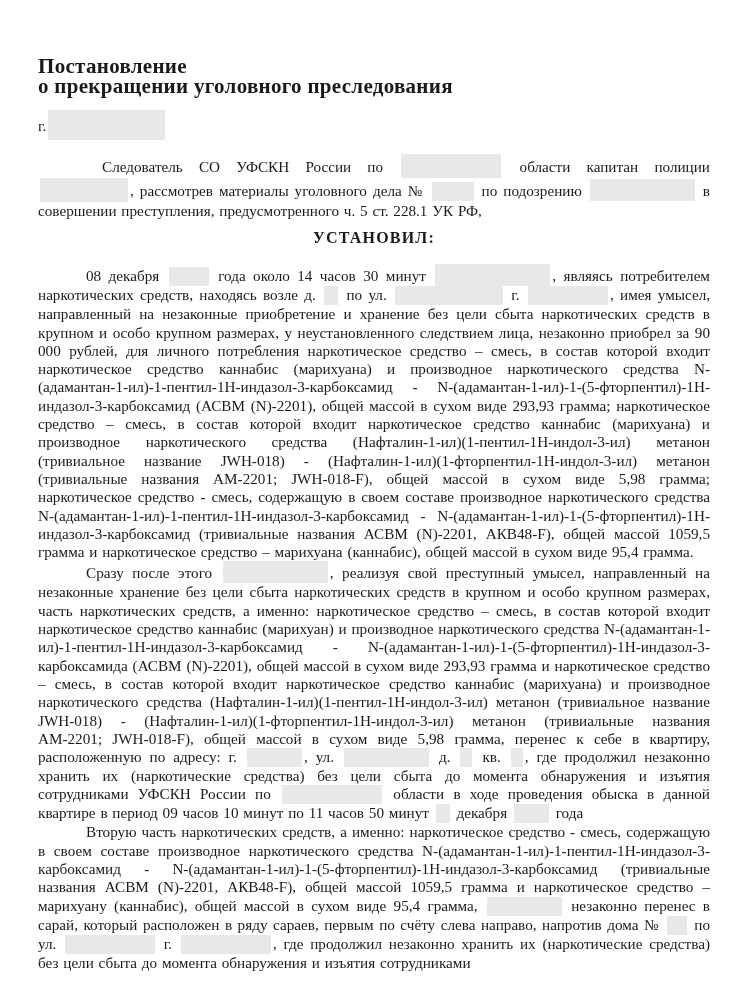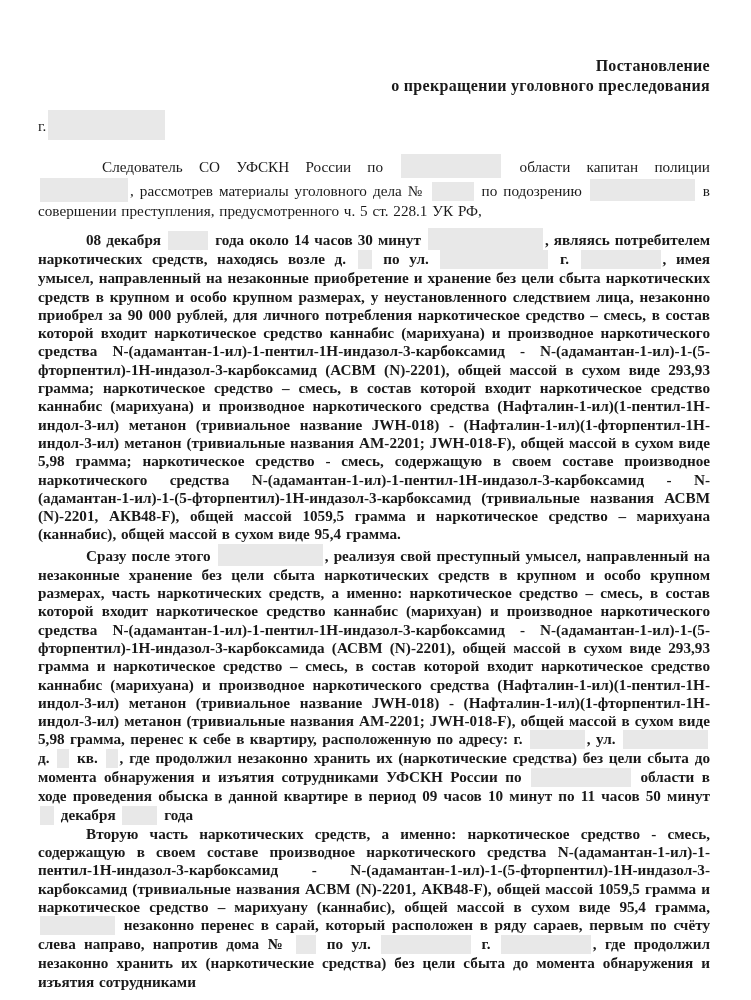--- a/index.html
+++ b/index.html
@@ -16,44 +16,44 @@
   .page{
     position:relative;
     width:751px;
     height:1000px;
     background:var(--bg);
     box-sizing:border-box;
     padding:56px 41px 20px 38px;
     overflow:hidden;
   }
   .doc-title{
-    text-align:right;
+    text-align:left;
     font-weight:bold;
-    font-size:16px;
+    font-size:21px;
     line-height:20px;
     margin:0 0 14px 0;
     letter-spacing:.3px;
   }
   .dateline{
     display:flex;
     justify-content:space-between;
     align-items:baseline;
     font-size:15.2px;
     line-height:30px;
     margin:0 0 13px 0;
     white-space:nowrap;
   }
   .para{
     font-size:15.2px;
     line-height:18.3px;
     text-align:justify;
     margin:0;
     word-spacing:1px;
   }
-  .para.indent{text-indent:48px;font-weight:bold;}
+  .para.indent{text-indent:48px;}
   .para.intro{text-indent:64px;margin-bottom:8px;}
   .resolution-heading{
     text-align:center;
     font-weight:bold;
     font-size:16px;
     letter-spacing:1.2px;
     margin:0 0 17px 0;
     line-height:19px;
   }
   .redact{
@@ -73,18 +73,19 @@
     <div>Постановление</div>
     <div>о  прекращении уголовного преследования</div>
   </div>
 
   <div class="dateline">
     <span>г.<span class="redact" style="width: 117px; height: 30px; vertical-align: -9px;"></span></span>
   </div>
 
   <p class="para intro">Следователь СО УФСКН России по <span class="redact" style="width: 100px; height: 24px; vertical-align: -6px;"></span> области капитан полиции <span class="redact" style="width: 88px; height: 24px; vertical-align: -6px;"></span>, рассмотрев материалы уголовного дела № <span class="redact" style="width: 42px;"></span> по подозрению <span class="redact" style="width: 105px; height: 22px; vertical-align: -5px;"></span> в совершении преступления, предусмотренного ч. 5 ст. 228.1 УК РФ,</p>
 
+  <div class="resolution-heading">УСТАНОВИЛ:</div>
 
   <p class="para indent">08 декабря <span class="redact" style="width: 40px;"></span> года около 14 часов 30 минут <span class="redact" style="width: 115px; height: 22px; vertical-align: -5px;"></span>, являясь потребителем наркотических средств, находясь возле д. <span class="redact" style="width: 14px;"></span> по ул. <span class="redact" style="width: 108px;"></span> г. <span class="redact" style="width: 80px;"></span>, имея умысел, направленный на незаконные приобретение и хранение без цели сбыта наркотических средств в крупном и особо крупном размерах, у неустановленного следствием лица, незаконно приобрел за 90 000  рублей, для личного потребления наркотическое средство – смесь, в состав которой входит наркотическое средство  каннабис  (марихуана) и производное наркотического средства N-(адамантан-1-ил)-1-пентил-1Н-индазол-3-карбоксамид - N-(адамантан-1-ил)-1-(5-фторпентил)-1Н-индазол-3-карбоксамид (АСВМ (N)-2201), общей массой в сухом виде 293,93 грамма; наркотическое средство – смесь, в состав которой входит наркотическое средство каннабис (марихуана) и производное наркотического средства (Нафталин-1-ил)(1-пентил-1Н-индол-3-ил) метанон (тривиальное название JWH-018) - (Нафталин-1-ил)(1-фторпентил-1Н-индол-3-ил) метанон (тривиальные названия АМ-2201; JWH-018-F), общей массой в сухом виде 5,98 грамма; наркотическое средство - смесь, содержащую в своем составе производное наркотического средства N-(адамантан-1-ил)-1-пентил-1Н-индазол-3-карбоксамид - N-(адамантан-1-ил)-1-(5-фторпентил)-1Н-индазол-3-карбоксамид (тривиальные названия АСВМ (N)-2201, АКВ48-F), общей массой 1059,5 грамма и наркотическое средство – марихуана (каннабис), общей массой в сухом виде 95,4 грамма.</p>
   <p class="para indent">Сразу после этого <span class="redact" style="width: 105px; height: 22px; vertical-align: -5px;"></span>, реализуя свой преступный умысел, направленный на незаконные хранение  без цели сбыта наркотических средств в крупном и особо крупном размерах, часть наркотических средств, а именно: наркотическое средство – смесь, в состав которой входит наркотическое средство каннабис (марихуан) и производное наркотического средства  N-(адамантан-1-ил)-1-пентил-1Н-индазол-3-карбоксамид - N-(адамантан-1-ил)-1-(5-фторпентил)-1Н-индазол-3-карбоксамида (АСВМ (N)-2201), общей массой в сухом виде 293,93 грамма и наркотическое средство – смесь, в состав которой входит наркотическое средство каннабис (марихуана) и производное наркотического средства (Нафталин-1-ил)(1-пентил-1Н-индол-3-ил) метанон (тривиальное название JWH-018) - (Нафталин-1-ил)(1-фторпентил-1Н-индол-3-ил) метанон (тривиальные названия АМ-2201; JWH-018-F),  общей массой в сухом виде 5,98 грамма, перенес к себе в квартиру, расположенную по адресу: г. <span class="redact" style="width: 55px;"></span>, ул. <span class="redact" style="width: 85px;"></span> д. <span class="redact" style="width: 12px;"></span> кв. <span class="redact" style="width: 12px;"></span>, где продолжил незаконно хранить их (наркотические средства) без цели сбыта до момента обнаружения и изъятия сотрудниками УФСКН России по <span class="redact" style="width: 100px;"></span> области в ходе проведения обыска в данной квартире  в период 09 часов 10 минут по 11 часов 50 минут <span class="redact" style="width: 14px;"></span> декабря <span class="redact" style="width: 35px;"></span> года</p>
   <p class="para indent">Вторую часть наркотических средств, а именно: наркотическое средство - смесь, содержащую  в своем составе производное наркотического средства N-(адамантан-1-ил)-1-пентил-1Н-индазол-3-карбоксамид - N-(адамантан-1-ил)-1-(5-фторпентил)-1Н-индазол-3-карбоксамид (тривиальные названия АСВМ (N)-2201, АКВ48-F), общей массой 1059,5 грамма и  наркотическое средство – марихуану (каннабис), общей массой в сухом виде 95,4 грамма, <span class="redact" style="width: 75px;"></span> незаконно перенес в сарай, который расположен в ряду сараев, первым по счёту слева направо, напротив дома № <span class="redact" style="width: 20px;"></span> по ул. <span class="redact" style="width: 90px;"></span> г. <span class="redact" style="width: 90px;"></span>, где продолжил незаконно хранить их (наркотические средства) без цели сбыта до момента обнаружения и изъятия сотрудниками</p>
 
 </div>
 
 </body></html>

